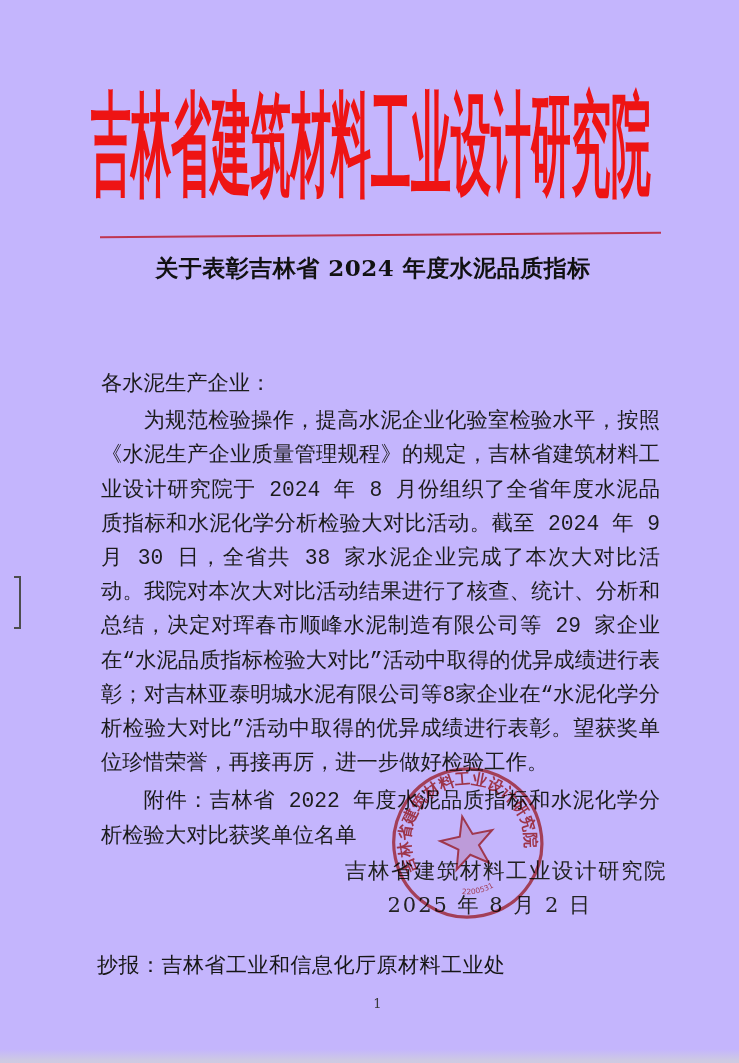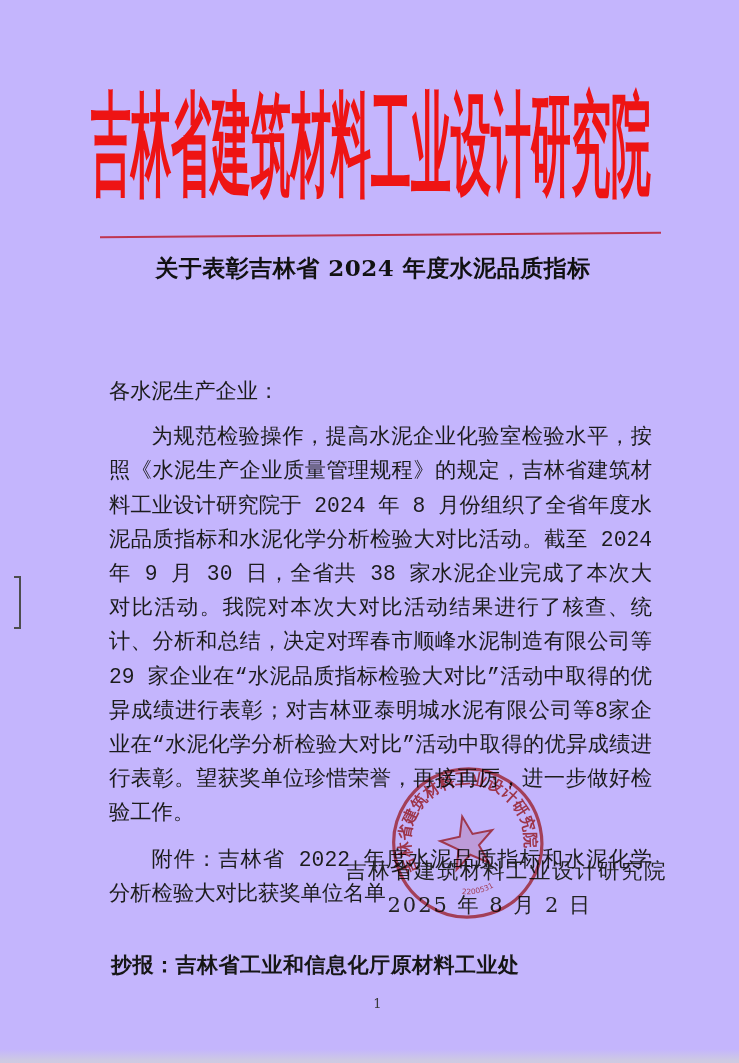--- a/index.html
+++ b/index.html
@@ -32,21 +32,21 @@
     font-weight:bold;color:#111;
     letter-spacing:0.5px;
   }
   
   #body-text{
     position:absolute;left:97px;top:362px;width:567px;
     font-size:21.3px;line-height:34.2px;
     text-align:justify;text-justify:inter-character;
     color:#1c1c1c;
   }
-  #body-text p{margin:12px;}
+  #body-text p{margin:4px;}
   #body-text p.indent{text-indent:2em;font-family:Liberation Mono, monospace;}
   
   #signature-issuer{
     position:absolute;top:856px;right:72px;
     font-size:21.5px;letter-spacing:1.5px;color:#222;
     white-space:nowrap;
   }
   #signature-date{
     position:absolute;top:891px;right:147px;
     font-size:21px;letter-spacing:2px;color:#222;
@@ -64,22 +64,22 @@
     font-size:15.5px;font-weight:bold;
     fill:rgba(198,48,48,0.88);
   }
   #seal .serial-text{
     font-family:"DejaVu Sans","Liberation Sans",sans-serif;
     font-size:7.5px;
     fill:rgba(198,48,48,0.8);
   }
   
   #copy-to{
-    position:absolute;left:111px;top:951px;
-    font-size:21px;font-weight:bold;color:#161616;
+    position:absolute;left:97px;top:951px;
+    font-size:21px;font-weight:normal;color:#161616;
     letter-spacing:0.5px;white-space:nowrap;
   }
   #page-number{
     position:absolute;left:0;top:996px;width:755px;
     text-align:center;font-size:13px;color:#3a3a3a;
   }
   
   #bracket-mark{
     position:absolute;left:14px;top:576px;width:5px;height:49px;
     border-top:2px solid #4d4d4d;

